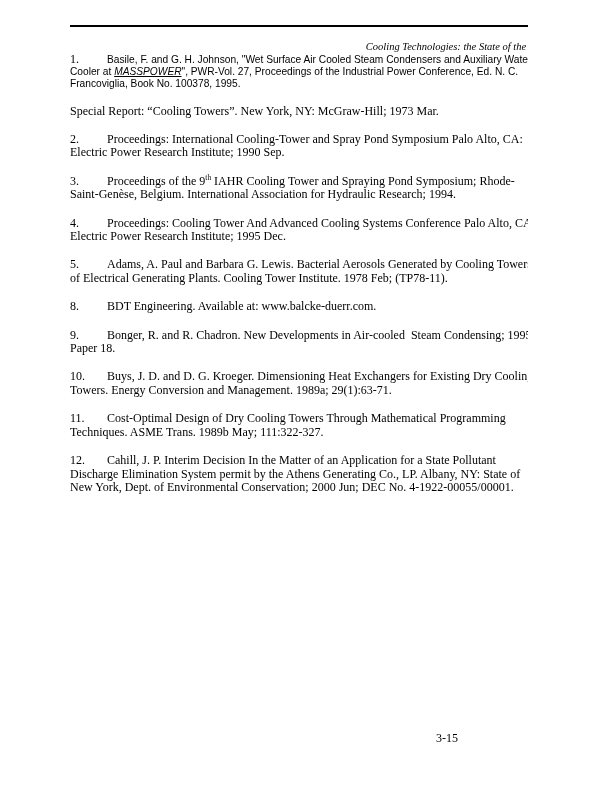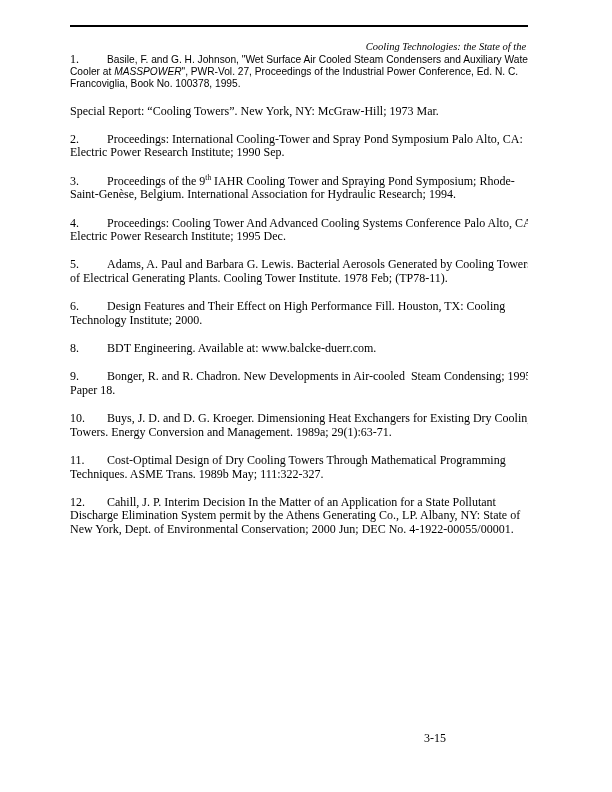--- a/index.html
+++ b/index.html
@@ -57,50 +57,50 @@
   .ref-num {
     display: inline-block;
     width: 37px;
     font-family: "Liberation Serif", serif;
     font-size: 12px;
     line-height: 1;
     vertical-align: baseline;
   }
   .italic {
     font-style: italic;
+    text-decoration: underline;
   }
   .ref sup {
     font-size: 0.62em;
     line-height: 0;
     vertical-align: super;
   }
   .footer-page-number {
     position: absolute;
     top: 732px;
-    right: 82px;
+    right: 70px;
     font-size: 12px;
     line-height: 13px;
     font-family: "Liberation Serif", serif;
   }
 </style>
 </head>
 <body>
 
 <div class="page">
   <div class="content">
     <div class="rule"></div>
     <div class="running-title">Cooling Technologies: the State of the Art</div>
     <div id="references-list">
         <p class="ref sans"><span class="ref-num">1.</span><span>Basile, F. and G. H. Johnson, "Wet Surface Air Cooled Steam Condensers and Auxiliary Water Cooler at </span><span class="italic">MASSPOWER</span><span>", PWR-Vol. 27, Proceedings of the Industrial Power Conference, Ed. N. C. Francoviglia, Book No. 100378, 1995.</span></p>
         <p class="ref serif"><span>Special Report: “Cooling Towers”. New York, NY: McGraw-Hill; 1973 Mar.</span></p>
         <p class="ref serif"><span class="ref-num">2.</span><span>Proceedings: International Cooling-Tower and Spray Pond Symposium Palo Alto, CA: Electric Power Research Institute; 1990 Sep.</span></p>
         <p class="ref serif"><span class="ref-num">3.</span><span>Proceedings of the 9</span><sup>th</sup><span> IAHR Cooling Tower and Spraying Pond Symposium; Rhode-Saint-Genèse, Belgium. International Association for Hydraulic Research; 1994.</span></p>
         <p class="ref serif"><span class="ref-num">4.</span><span>Proceedings: Cooling Tower And Advanced Cooling Systems Conference Palo Alto, CA: Electric Power Research Institute; 1995 Dec.</span></p>
         <p class="ref serif"><span class="ref-num">5.</span><span>Adams, A. Paul and Barbara G. Lewis. Bacterial Aerosols Generated by Cooling Towers of Electrical Generating Plants. Cooling Tower Institute. 1978 Feb; (TP78-11).</span></p>
-        <p class="ref serif"><span class="ref-num">6.</span><span>Design Features and Their Effect on High Performance Fill. Houston, TX: Cooling Technology Institute; 2000.</span></p>
         <p class="ref serif"><span class="ref-num">8.</span><span>BDT Engineering. Available at: www.balcke-duerr.com.</span></p>
         <p class="ref serif"><span class="ref-num">9.</span><span>Bonger, R. and R. Chadron. New Developments in Air-cooled  Steam Condensing; 1995: Paper 18.</span></p>
         <p class="ref serif"><span class="ref-num">10.</span><span>Buys, J. D. and D. G. Kroeger. Dimensioning Heat Exchangers for Existing Dry Cooling Towers. Energy Conversion and Management. 1989a; 29(1):63-71.</span></p>
         <p class="ref serif"><span class="ref-num">11.</span><span>Cost-Optimal Design of Dry Cooling Towers Through Mathematical Programming Techniques. ASME Trans. 1989b May; 111:322-327.</span></p>
         <p class="ref serif"><span class="ref-num">12.</span><span>Cahill, J. P. Interim Decision In the Matter of an Application for a State Pollutant Discharge Elimination System permit by the Athens Generating Co., LP. Albany, NY: State of New York, Dept. of Environmental Conservation; 2000 Jun; DEC No. 4-1922-00055/00001.</span></p>
       </div>
   </div>
   <div class="footer-page-number">3-15</div>
 </div>
 

